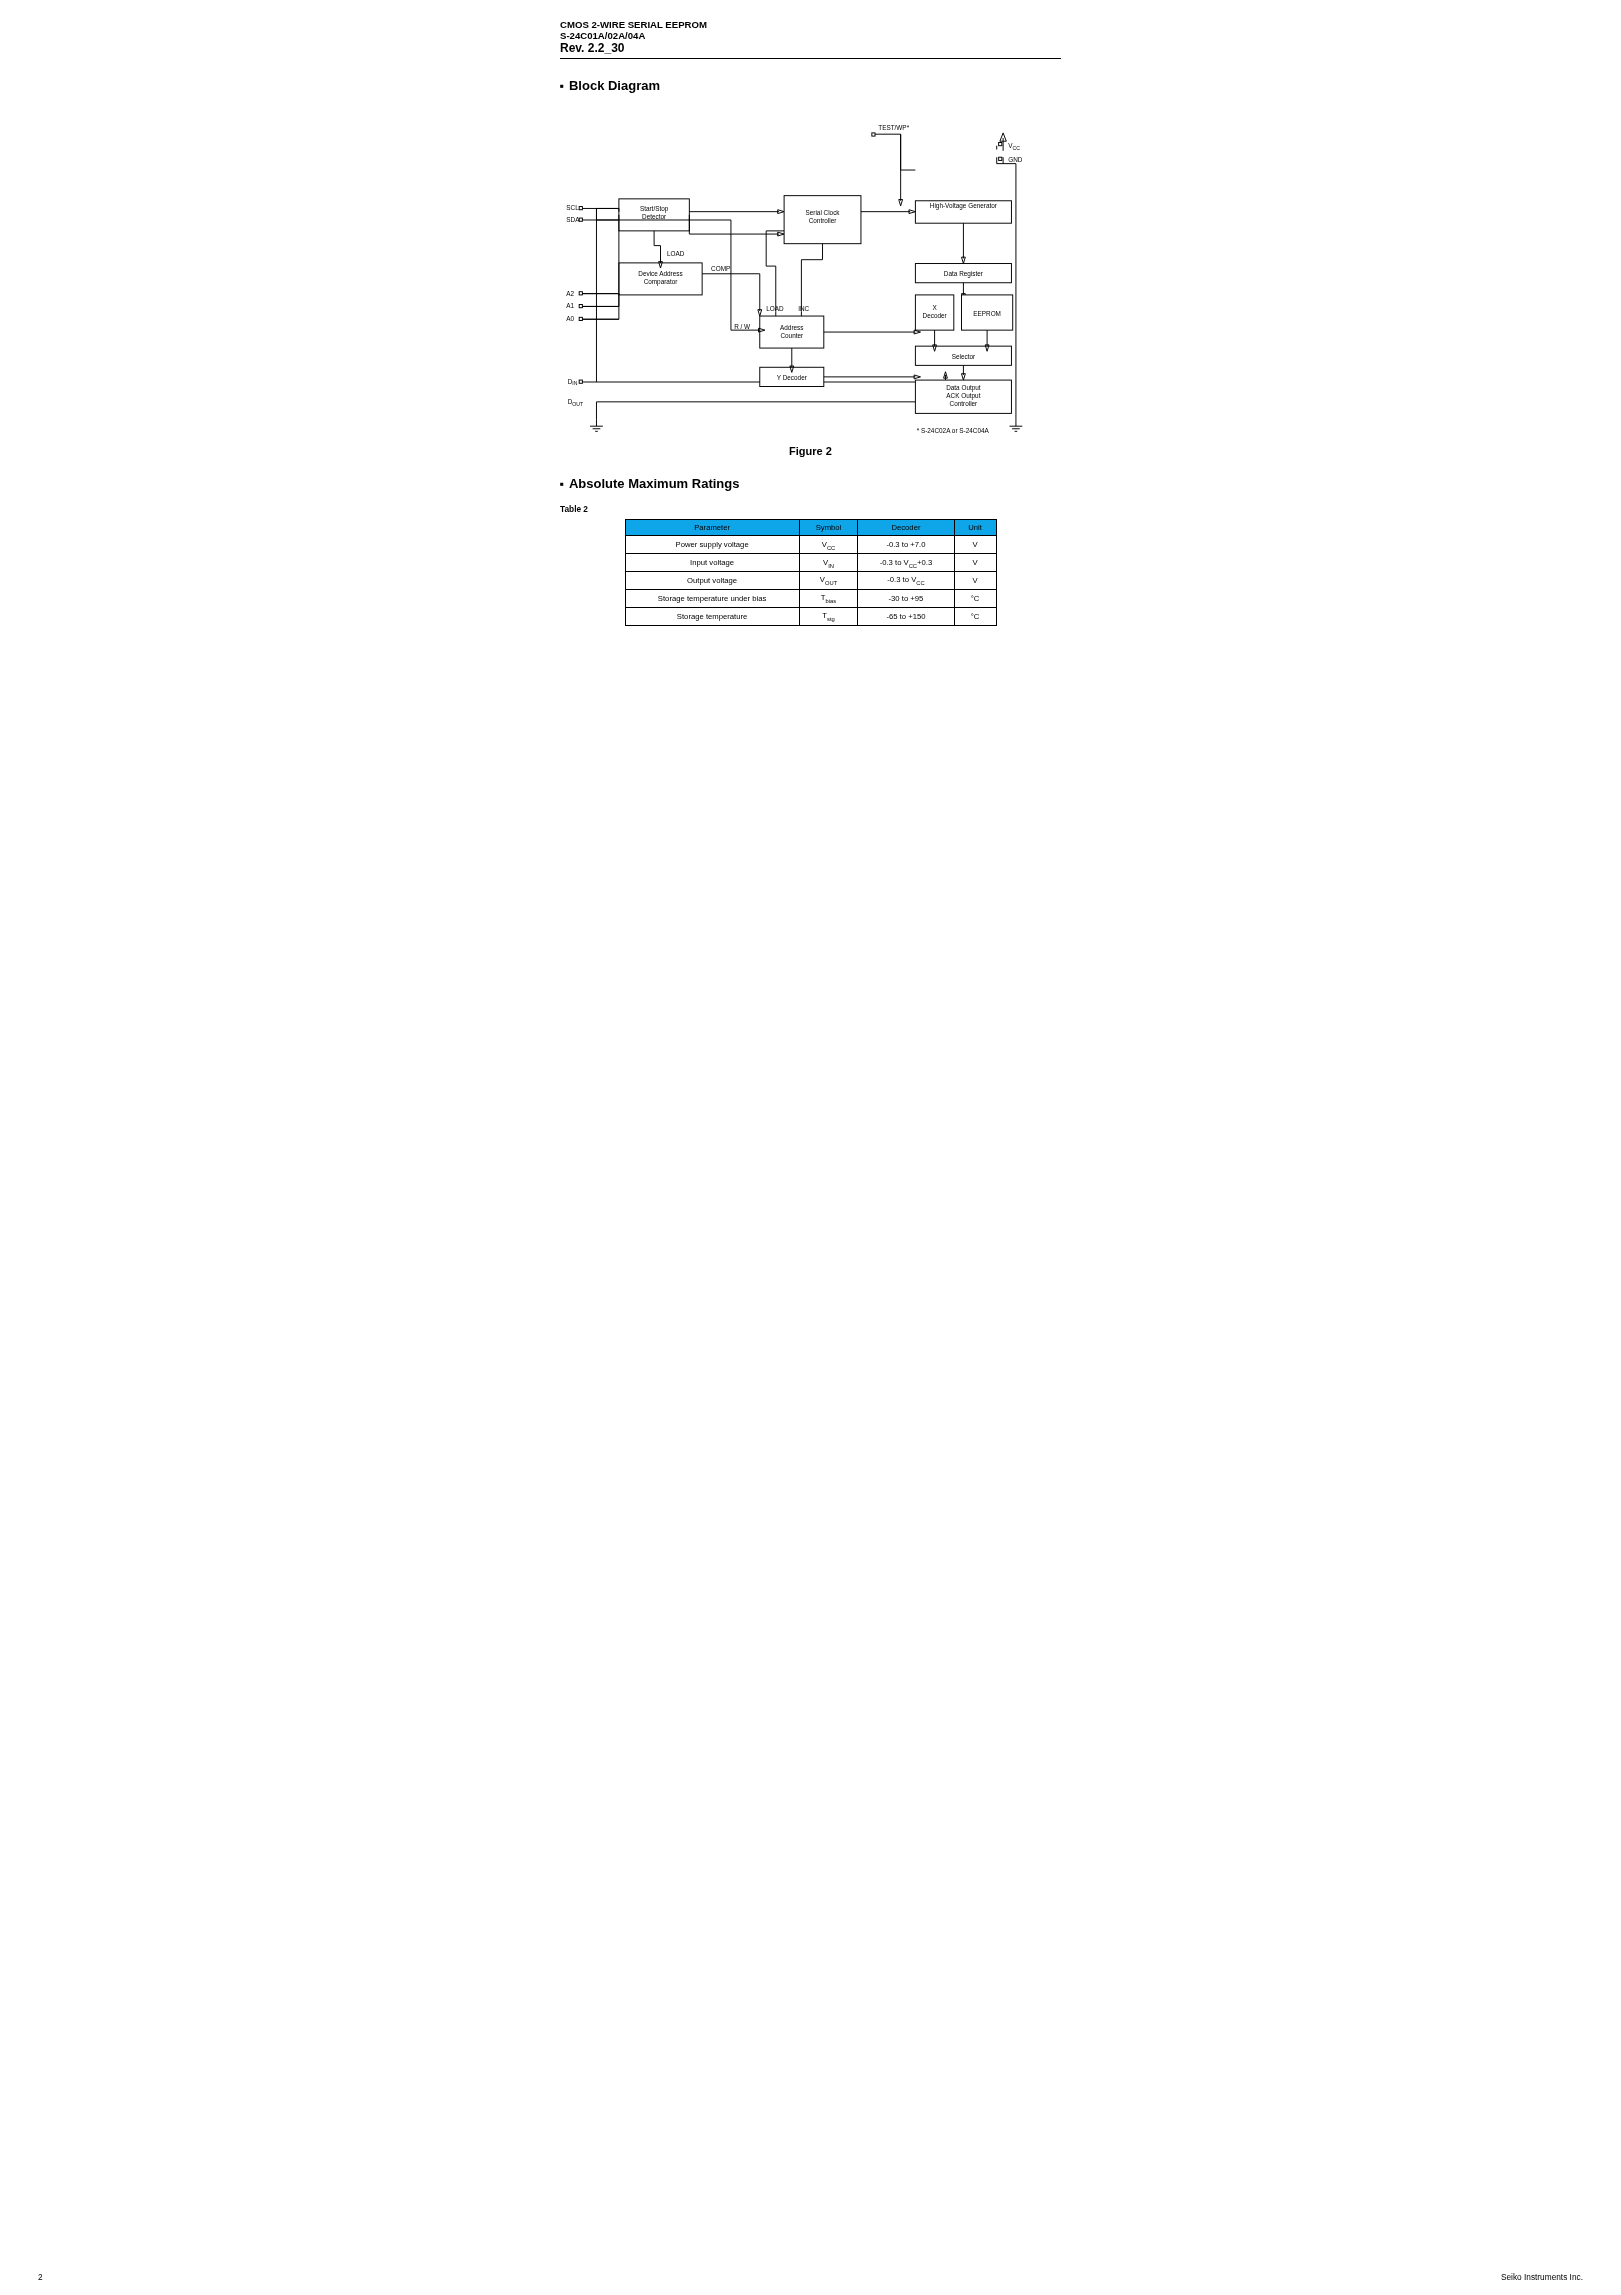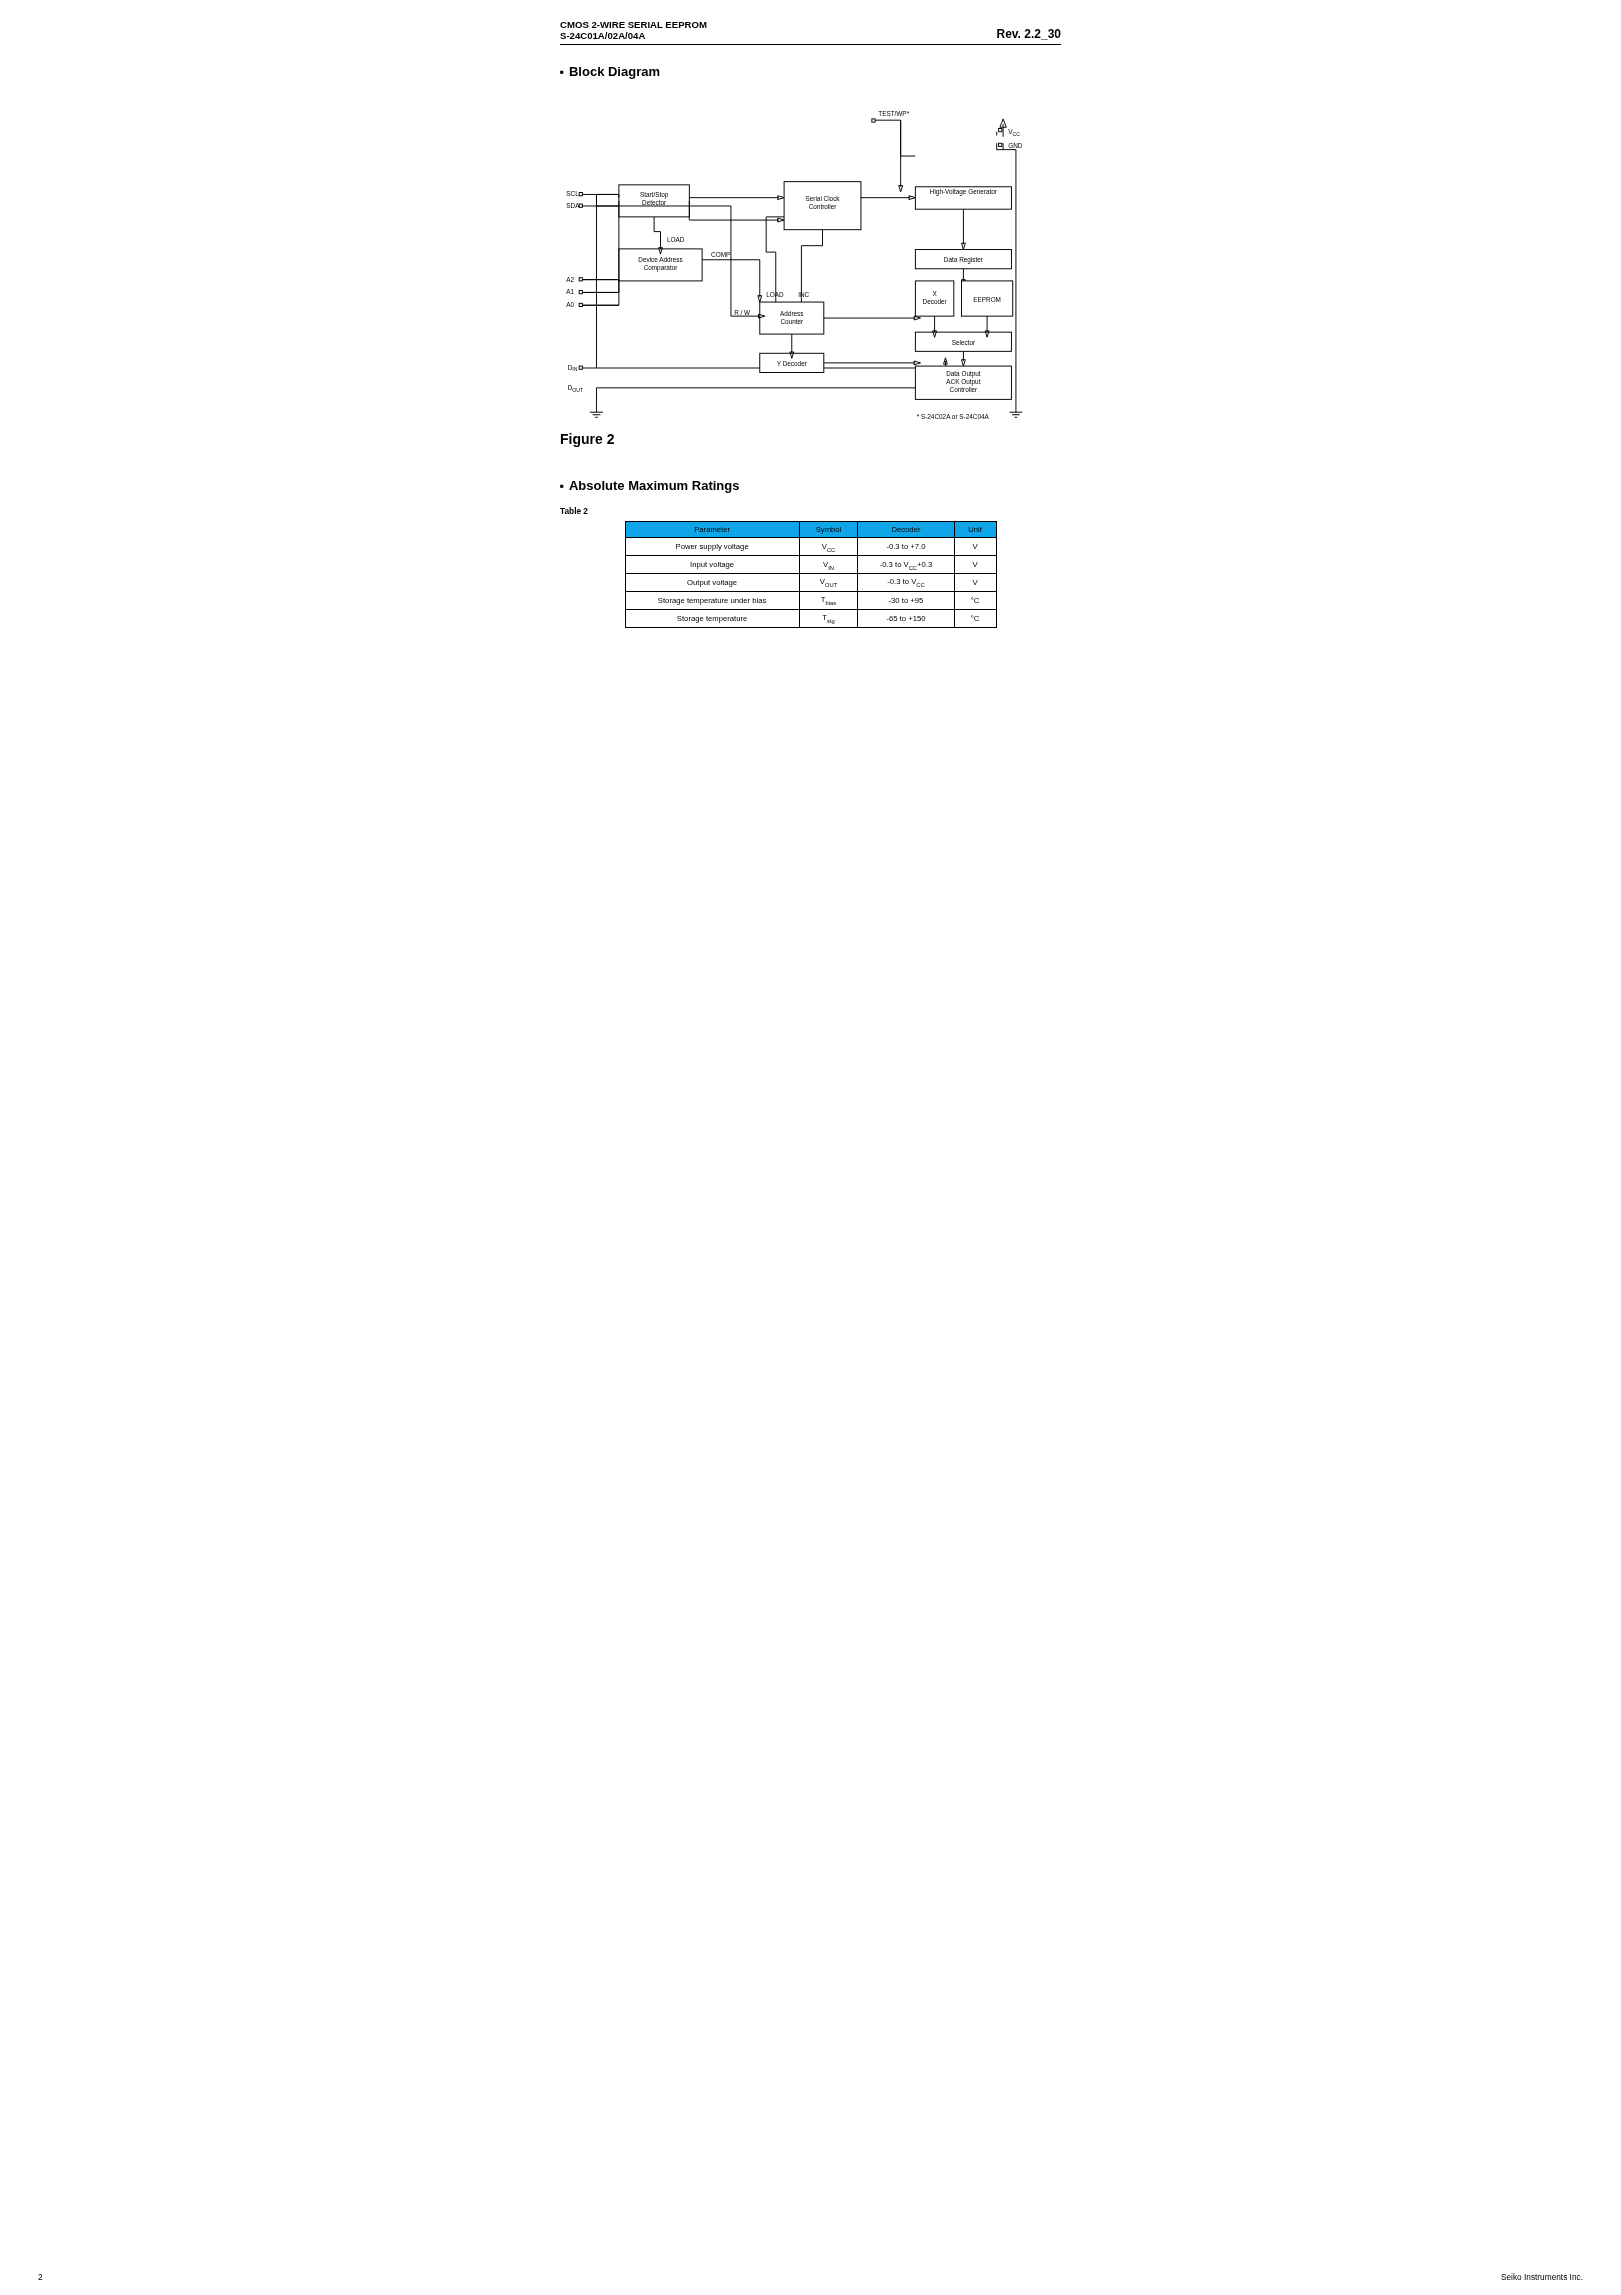--- a/index.html
+++ b/index.html
@@ -13,21 +13,21 @@
       padding: 19px 38px;
     }
 
     
     .header {
       border-bottom: 1.3px solid #000;
       padding-bottom: 2.6px;
       margin-bottom: 19px;
       display: flex;
       justify-content: space-between;
-      align-items: flex-end;
+      flex-direction: column;
     }
     .header-left { font-size: 9.6px; font-weight: bold; }
     .header-right { font-size: 12px; font-weight: bold; }
 
     
     .section-heading {
       display: flex;
       align-items: center;
       font-weight: bold;
       font-size: 13px;
@@ -50,24 +50,24 @@
 
     
     .diagram-svg {
       position: absolute;
       top: 0; left: 0;
       width: 500px;
       height: 333px;
     }
 
     .figure-label {
-      text-align: left;
+      text-align: center;
       font-weight: bold;
-      margin-bottom: 31px;
-      font-size: 14px;
+      margin-bottom: 19px;
+      font-size: 11px;
     }
 
     
     .table-label {
       text-align: left;
       font-weight: bold;
       margin-bottom: 5.1px;
       font-size: 8.3px;
     }
 

